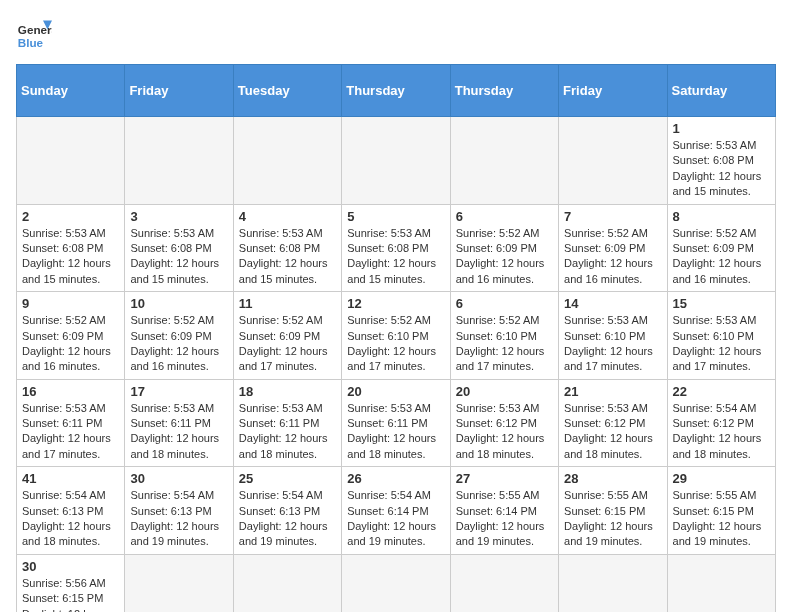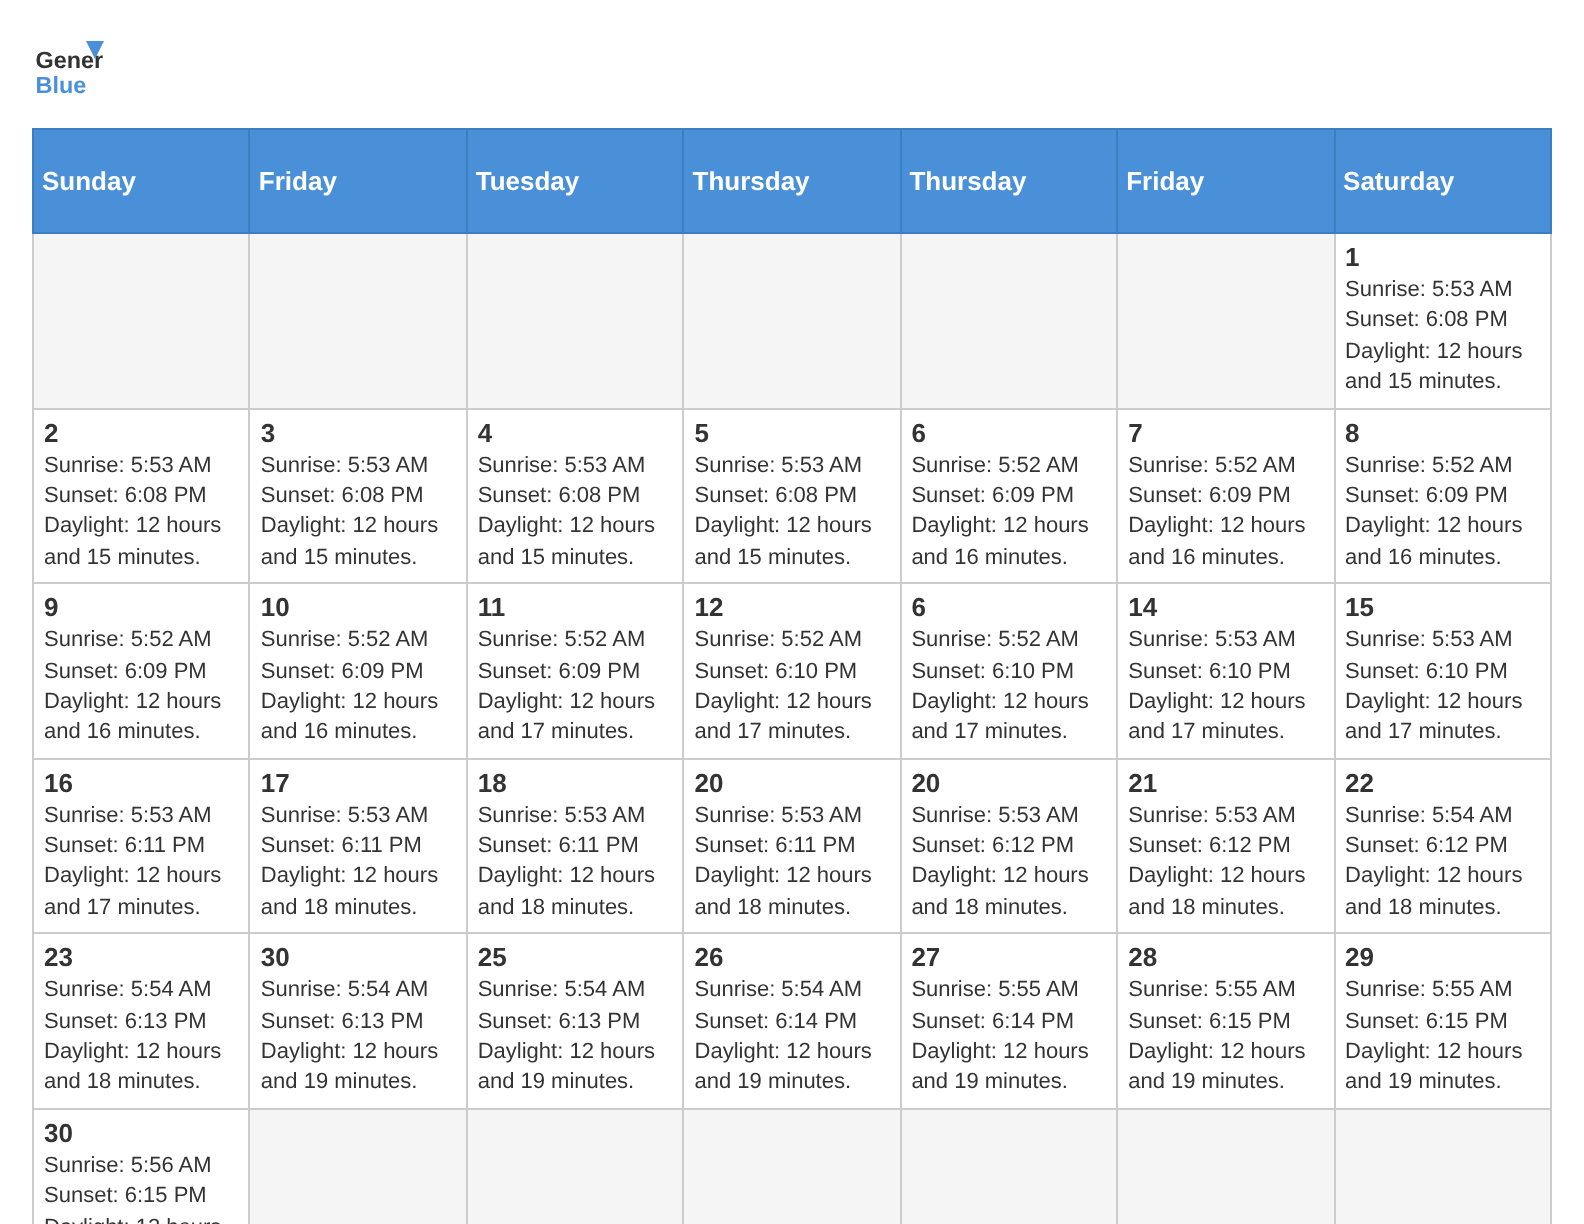--- a/index.html
+++ b/index.html
@@ -249,21 +249,21 @@
         </td>
         <td>
           <span class="day-num">22</span>
           <div class="day-info">Sunrise: 5:54 AM
 Sunset: 6:12 PM
 Daylight: 12 hours and 18 minutes.</div>
         </td>
       </tr>
       <tr>
         <td>
-          <span class="day-num">23</span>
+          <span class="day-num">41</span>
           <div class="day-info">Sunrise: 5:54 AM
 Sunset: 6:13 PM
 Daylight: 12 hours and 18 minutes.</div>
         </td>
         <td>
           <span class="day-num">30</span>
           <div class="day-info">Sunrise: 5:54 AM
 Sunset: 6:13 PM
 Daylight: 12 hours and 19 minutes.</div>
         </td>

